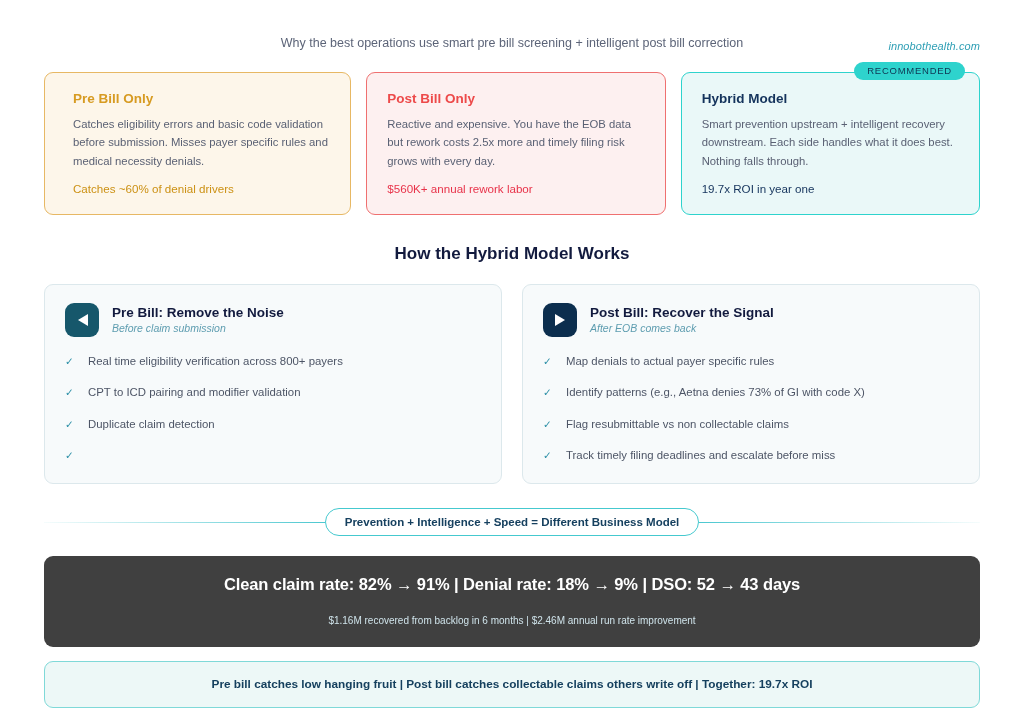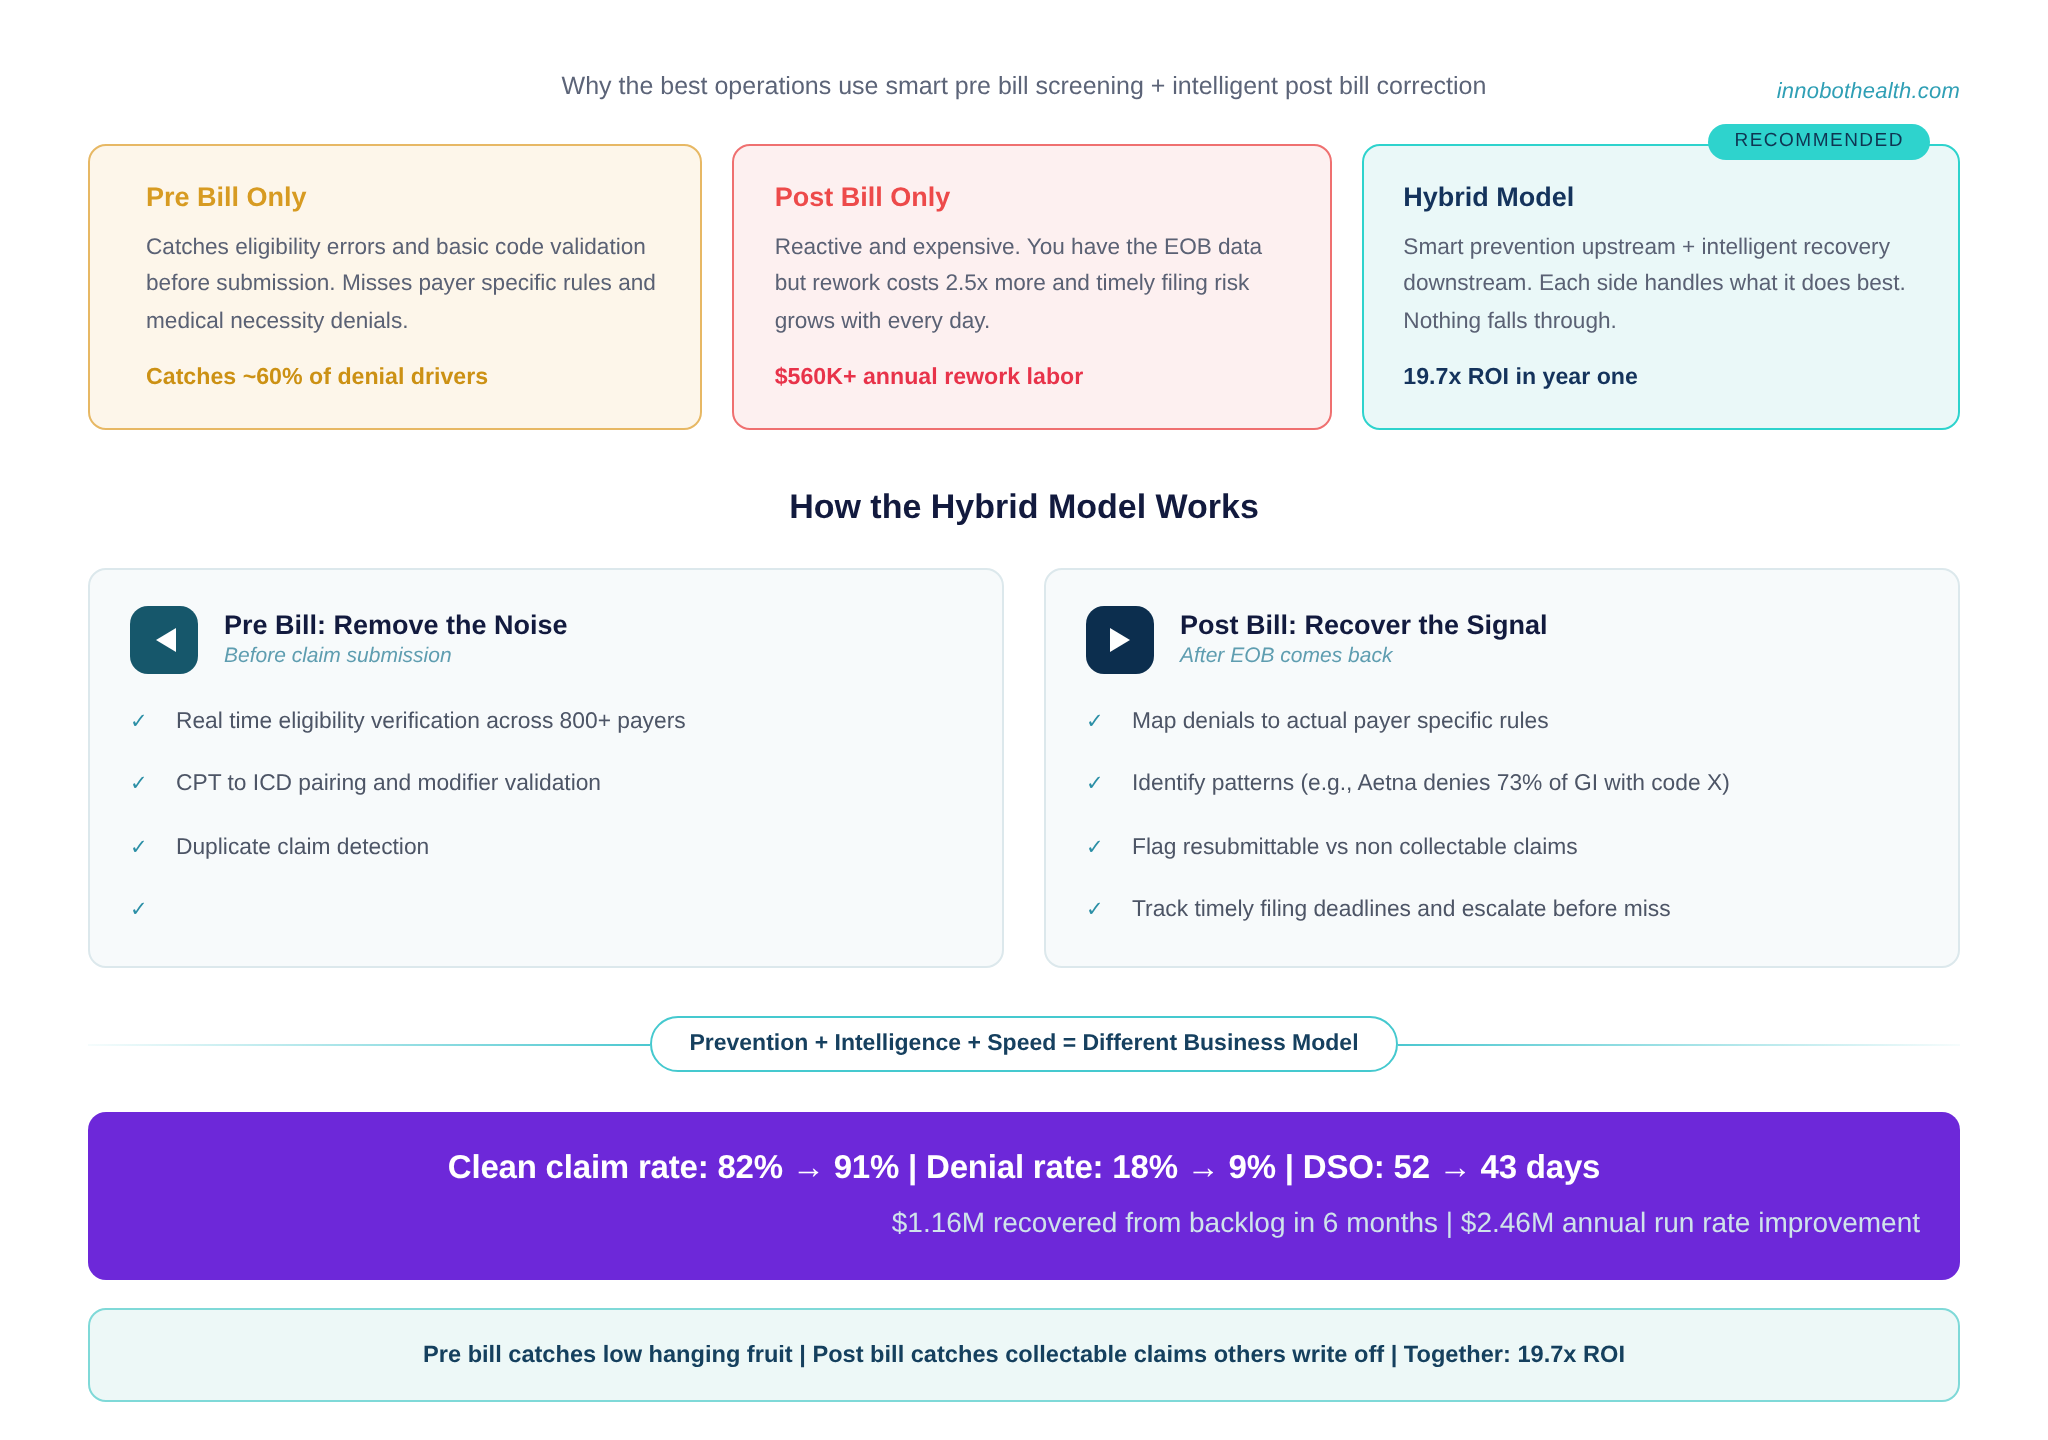--- a/index.html
+++ b/index.html
@@ -85,21 +85,21 @@
   .card-hybrid .card-head { color: #14335c; }
 
   .card-body {
     font-size: 11.3px;
     line-height: 1.62;
     color: #5a6174;
   }
   .card-stat {
     margin-top: 12px;
     font-size: 11.6px;
-    font-weight: bold;
+    font-weight: normal;
   }
   .card-pre .card-stat { color: #cc9114; }
   .card-post .card-stat { color: #e8334a; }
   .card-hybrid .card-stat { color: #14335c; }
 
   .rec-badge {
     position: absolute;
     top: -11px;
     right: 14px;
     background: #2ed3cd;
@@ -201,36 +201,35 @@
     font-size: 11.5px;
     font-weight: bold;
     color: #16405f;
     background: #ffffff;
     white-space: nowrap;
   }
 
   
   .results {
     margin: 20px 44px 0 44px;
-    background: #6d28d9;
+    background: #404040;
     border-radius: 9px;
     padding: 19px 20px 21px 20px;
     text-align: center;
     color: #ffffff;
   }
   .results-main {
     font-size: 16.5px;
     font-weight: bold;
     letter-spacing: -0.1px;
   }
   .results-sub {
-    margin-top: 9px;
-    font-size: 14px;
+    margin-top: 21px;
+    font-size: 10px;
     color: #cfe3ea;
-    text-align: right;
   }
 
   
   .footer-band {
     margin: 14px 44px 0 44px;
     background: #edf8f7;
     border: 1.3px solid #7fd9d8;
     border-radius: 9px;
     padding: 15px 20px 16px 20px;
     text-align: center;

